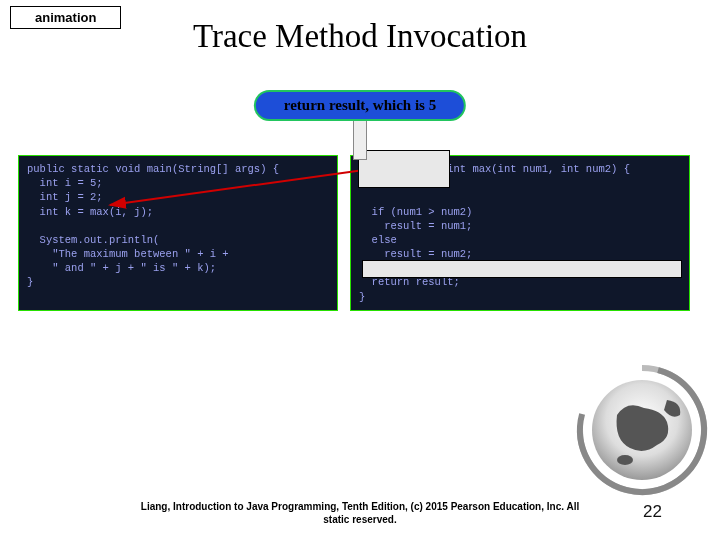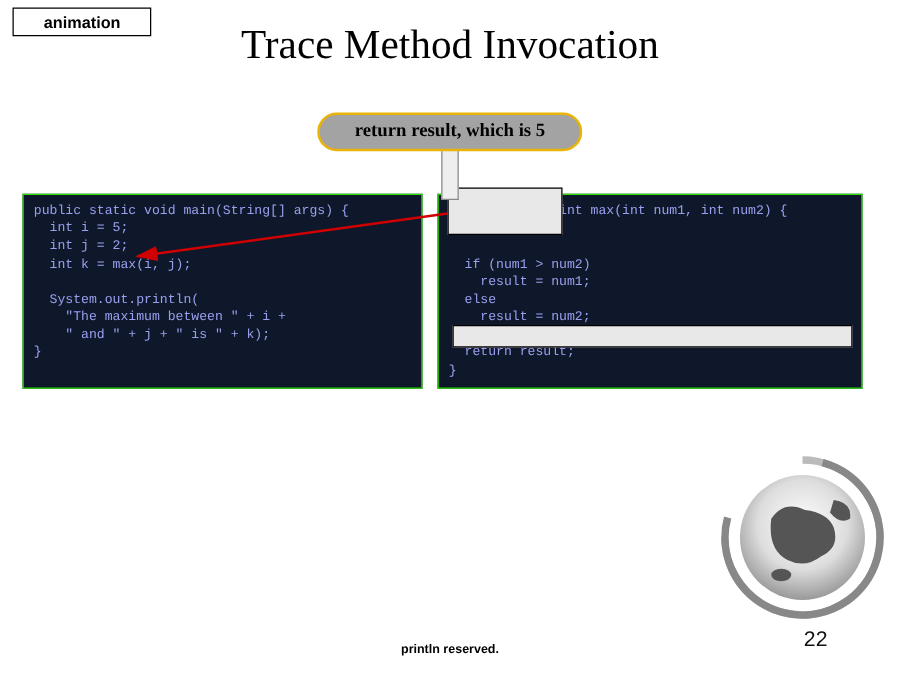--- a/index.html
+++ b/index.html
@@ -30,27 +30,27 @@
     text-align: center;
     font-family: "Times New Roman", serif;
     font-size: 33px;
     font-weight: normal;
   }
   .callout {
     position: absolute;
     top: 90px;
     left: 50%;
     transform: translateX(-50%);
-    border: 2px solid #eab308;
+    border: 2px solid #22c55e;
     border-radius: 18px;
     padding: 5px 28px;
     font-family: "Times New Roman", serif;
     font-size: 15px;
     font-weight: bold;
-    background: #a3a3a3;
+    background: #1d4ed8;
     z-index: 12;
   }
   .callout-stem {
     position: absolute;
     top: 118px;
     left: 50%;
     transform: translateX(-50%);
     width: 14px;
     height: 42px;
     background: #eee;
@@ -176,17 +176,17 @@
   </defs>
   <path d="M70 8 A62 62 0 1 1 8 70" fill="none" stroke="#bbb" stroke-width="6"></path>
   <path d="M70 8 A62 62 0 1 1 8 70" fill="none" stroke="#888" stroke-width="6" transform="rotate(15 70 70)"></path>
   <circle cx="70" cy="70" r="50" fill="url(#gg)"></circle>
   <path d="M45 55 Q55 40 72 48 Q90 50 95 62 Q100 78 85 85 Q72 95 58 88 Q42 80 45 55 Z" fill="#555"></path>
   <path d="M95 40 Q110 42 108 55 Q100 60 92 50 Z" fill="#555"></path>
   <ellipse cx="53" cy="100" rx="8" ry="5" fill="#555"></ellipse>
 </svg>
 
 <div class="footer-text">
-  <br>
-  <span>println reserved.</span>
+  <span>Liang, Introduction to Java Programming, Tenth Edition, (c) 2015 Pearson Education, Inc. All</span><br>
+  <span>static reserved.</span>
 </div>
 
 <div class="page-num">22</div>
 
 </body></html>

